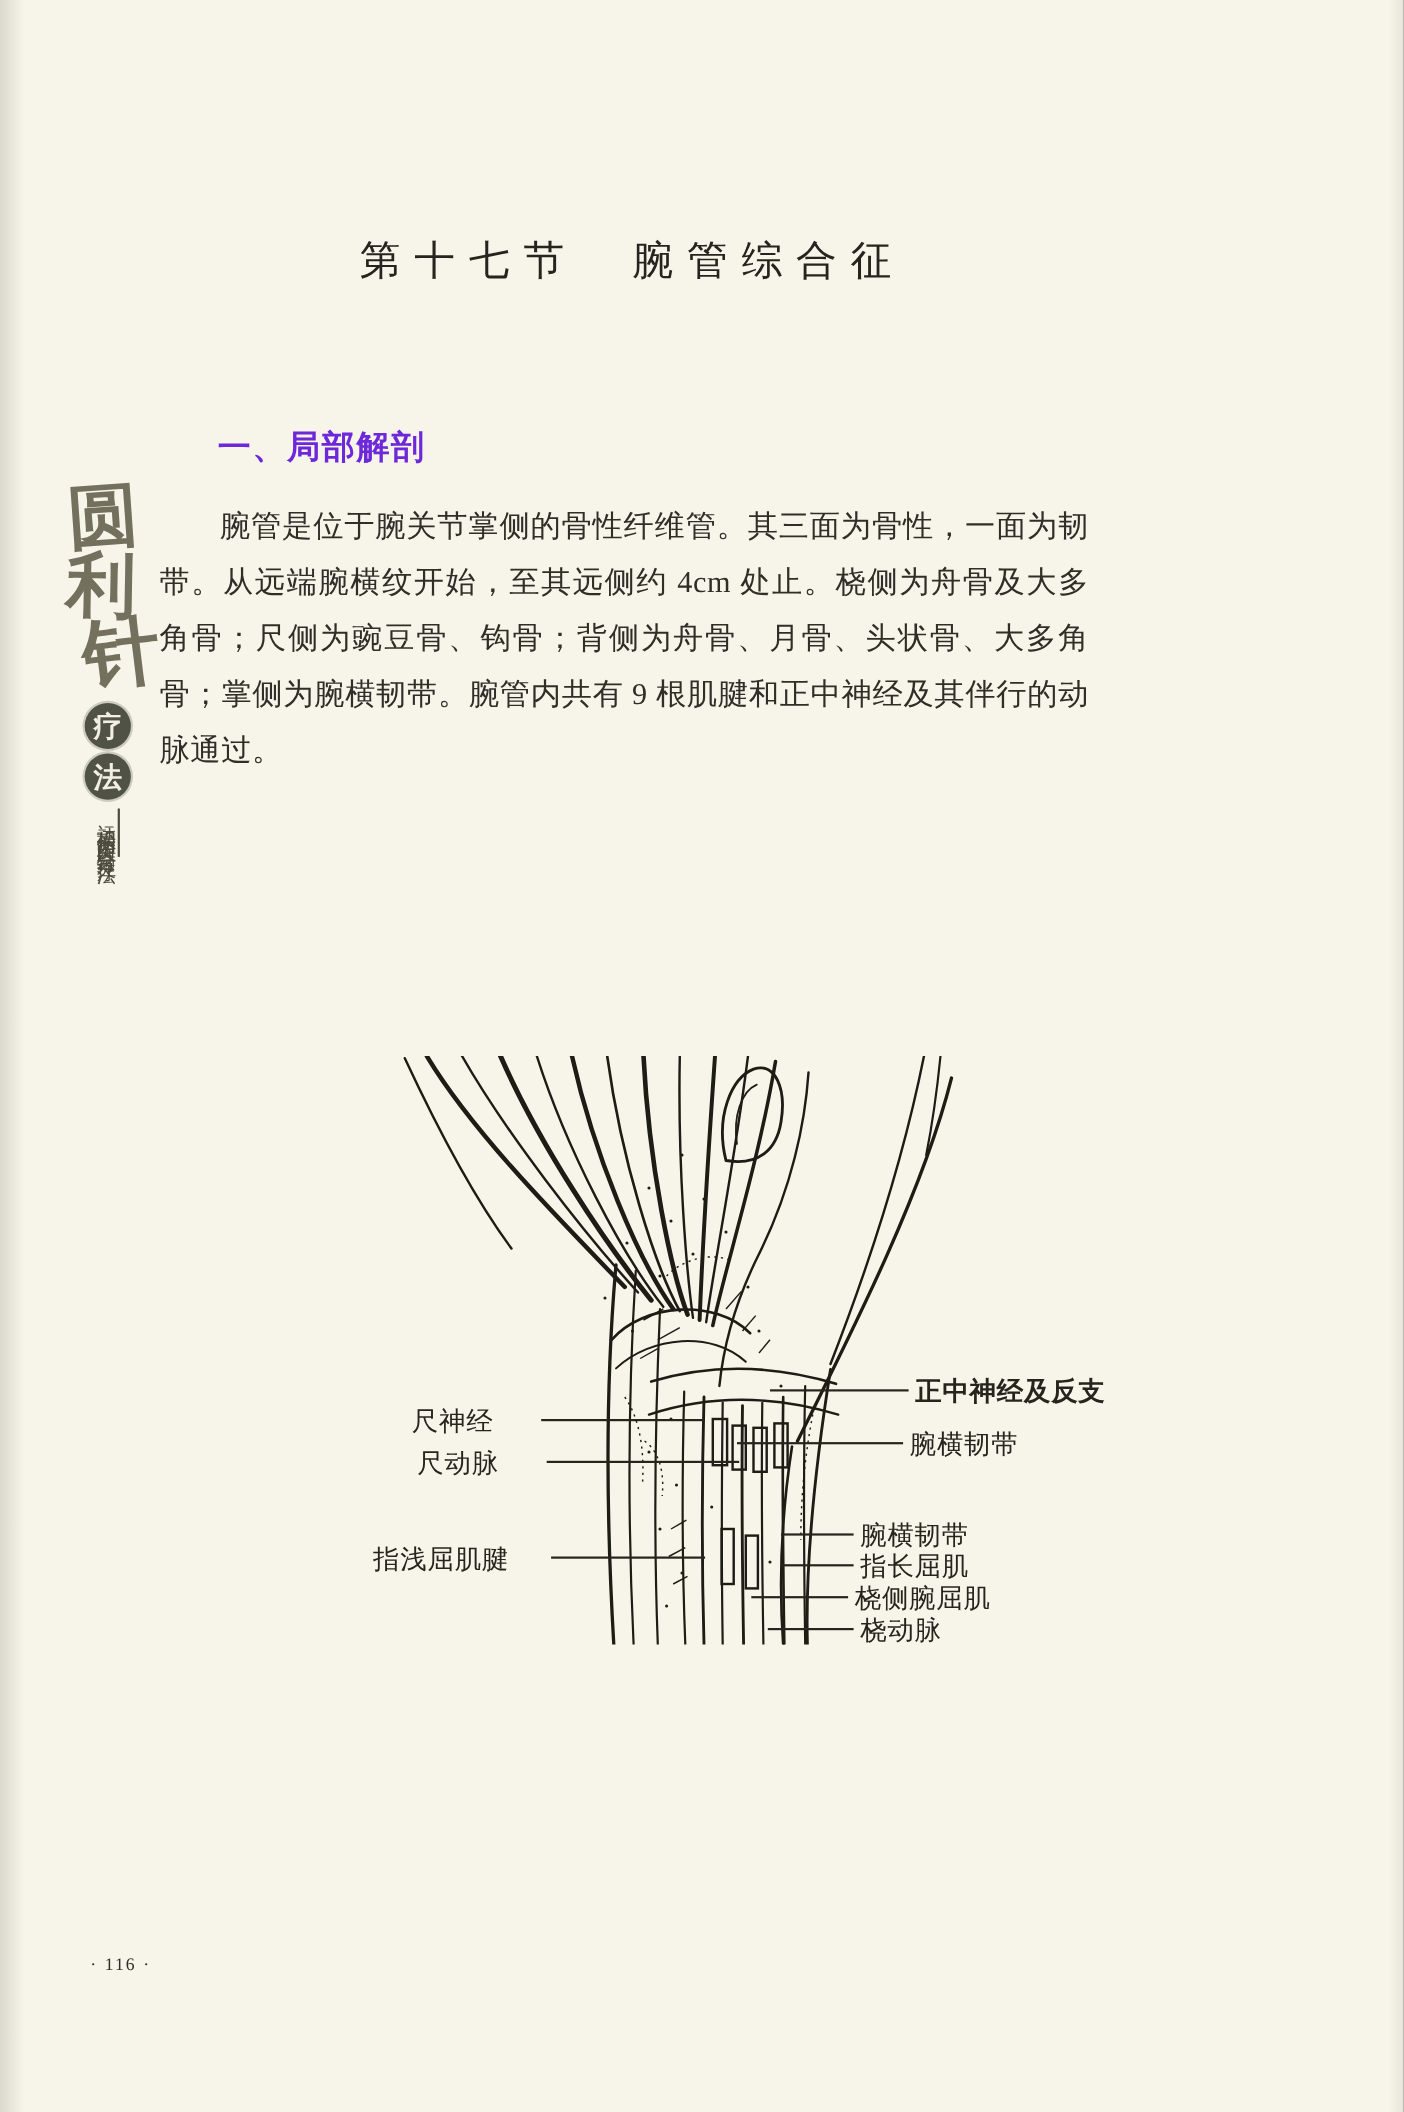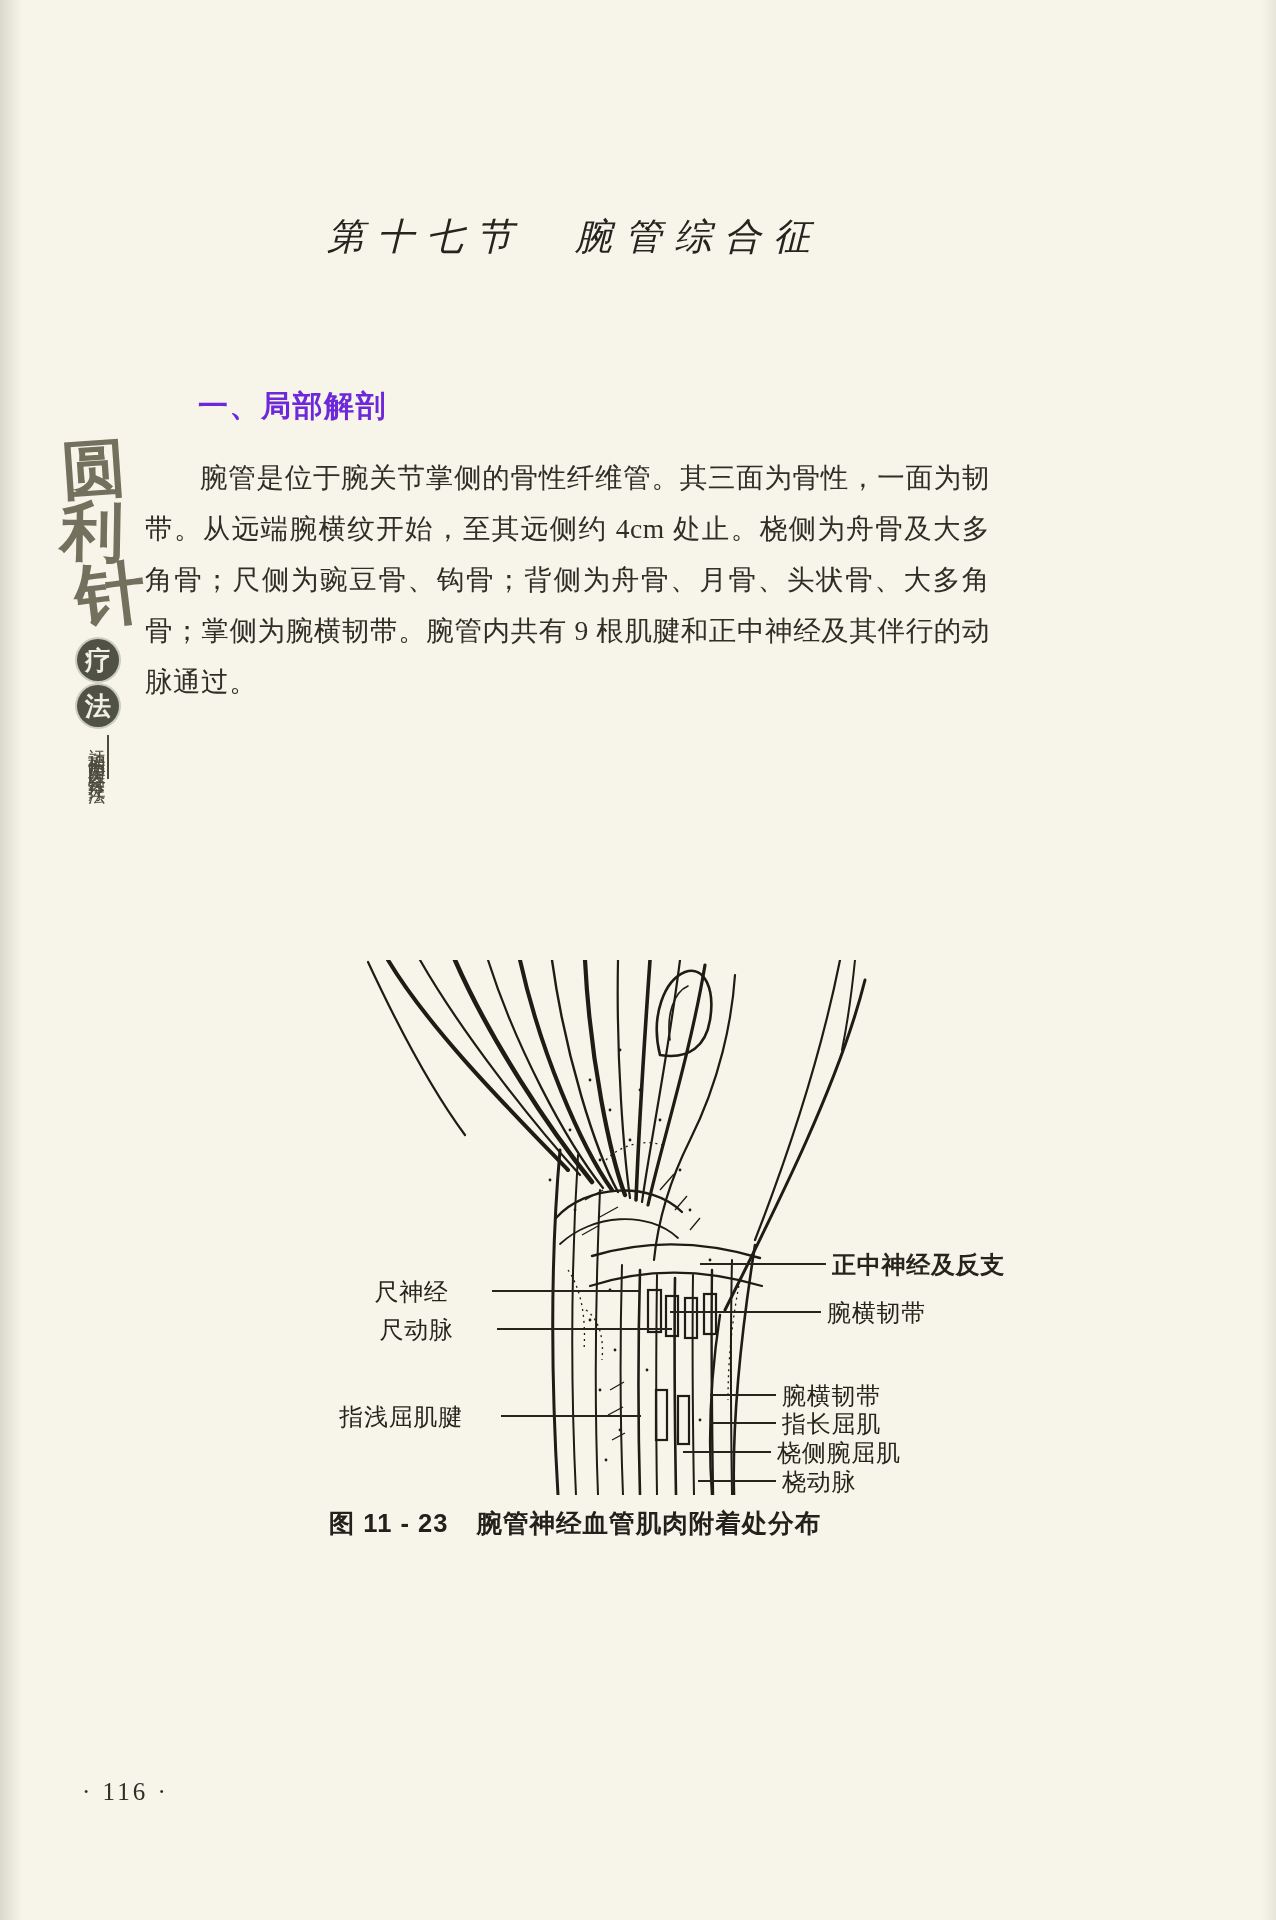--- a/index.html
+++ b/index.html
@@ -13,21 +13,20 @@
   .page::before{content:"";position:absolute;left:0;top:0;bottom:0;width:22px;
     background:linear-gradient(to right,rgba(90,88,75,.18),rgba(90,88,75,0));pointer-events:none;}
   .page::after{content:"";position:absolute;right:0;top:0;bottom:0;width:14px;
     background:linear-gradient(to left,rgba(90,88,75,.10),rgba(90,88,75,0));pointer-events:none;}
 
   
   .section-title{
     position:absolute;left:145px;width:860px;top:212px;
     text-align:center;font-size:37px;letter-spacing:.34em;color:#25241e;
     white-space:nowrap;
-    font-style:italic;
   }
   .sub-heading{
     position:absolute;left:198px;top:386px;
     font-family:"Liberation Sans","DejaVu Sans",sans-serif;
     font-weight:bold;font-size:30px;letter-spacing:.05em;color:#6d28d9;
   }
 
   
   .para{
     position:absolute;left:145px;width:845px;margin:0;
@@ -67,21 +66,21 @@
   .badges{display:flex;flex-direction:column;align-items:center;margin-top:12px;gap:4px;}
   .badge{width:42px;height:42px;border-radius:50%;background:#515246;
     color:#f2efe4;display:flex;align-items:center;justify-content:center;
     font-size:26px;font-weight:bold;box-shadow:0 0 0 2px rgba(81,82,70,.25);}
   .tagline-wrap{margin-top:8px;writing-mode:vertical-rl;text-orientation:upright;
     color:#4c4b3d;display:flex;align-items:center;}
   .tagline-dash{display:block;width:2.5px;height:44px;background:#4c4b3d;margin:0 auto 6px auto;}
   .tagline{font-size:17.5px;letter-spacing:.18em;line-height:20px;}
 
   .page-number{
-    position:absolute;left:82px;top:1778px;font-size:25px;color:#2e2d26;
+    position:absolute;left:82px;top:1778px;font-size:16px;color:#2e2d26;
     letter-spacing:.12em;
   }
 </style>
 </head>
 <body>
 
 <div class="page">
 
   <div class="sidebar">
     <div class="logo-chars">
@@ -223,20 +222,17 @@
     <div class="leader" style="left:565px;top:462px;width:66px;"></div>
     <div class="fig-label" style="left:637px;top:448px;">指长屈肌</div>
 
     <div class="leader" style="left:538px;top:491px;width:88px;"></div>
     <div class="fig-label" style="left:632px;top:477px;">桡侧腕屈肌</div>
 
     <div class="leader" style="left:553px;top:520px;width:78px;"></div>
     <div class="fig-label" style="left:637px;top:506px;">桡动脉</div>
   </div>
 
-  <div class="figure-caption">
-    <span class="cap-num">图 11 - 23</span><span class="cap-text">腕管神经血管肌肉附着处分布</span>
-  </div>
 
 
   <div class="page-number">· 116 ·</div>
 
 </div>
 
 </body></html>

